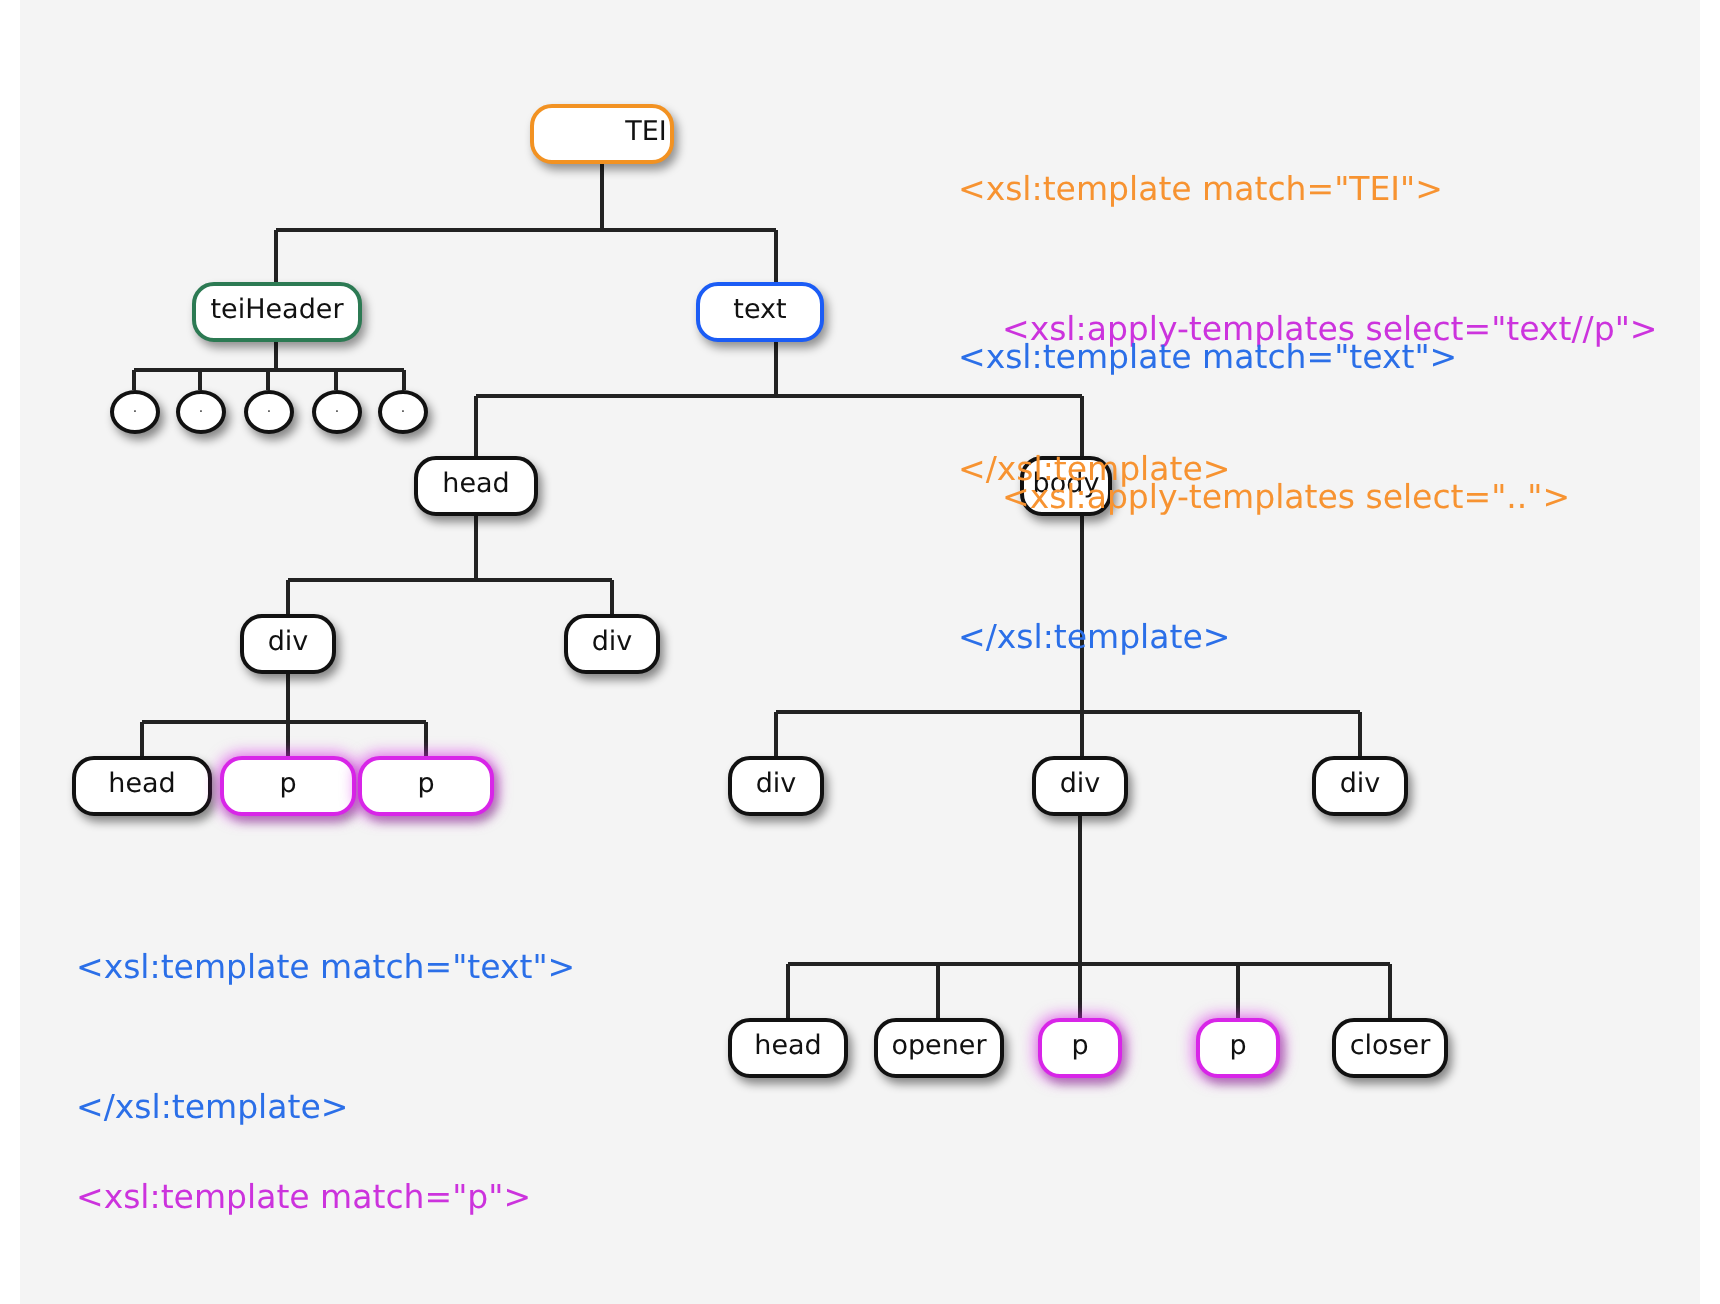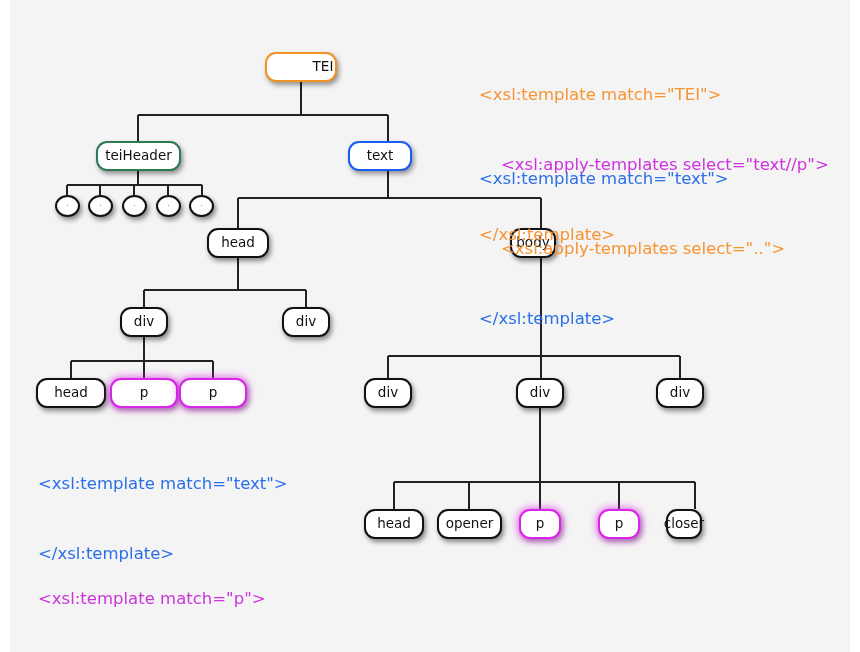--- a/index.html
+++ b/index.html
@@ -219,21 +219,21 @@
   </div>
   <div class="node black" style="left:437px;top:509px;width:65px;height:30px;">
     <span class="lbl">opener</span>
   </div>
   <div class="node magenta" style="left:519px;top:509px;width:42px;height:30px;">
     <span class="lbl">p</span>
   </div>
   <div class="node magenta" style="left:598px;top:509px;width:42px;height:30px;">
     <span class="lbl">p</span>
   </div>
-  <div class="node black" style="left:666px;top:509px;width:36px;height:30px;">
+  <div class="node black" style="left:666px;top:509px;width:58px;height:30px;">
     <span class="lbl">closer</span>
   </div>
 
   <div class="code" style="left:479px;top:36px;">
     <span class="l1 c-orange">&lt;xsl:template match="TEI"&gt;</span>
     <span class="l2 c-magenta">&lt;xsl:apply-templates select="text//p"&gt;</span>
     <span class="l3 c-orange">&lt;/xsl:template&gt;</span>
   </div>
 
   <div class="code" style="left:479px;top:120px;">

